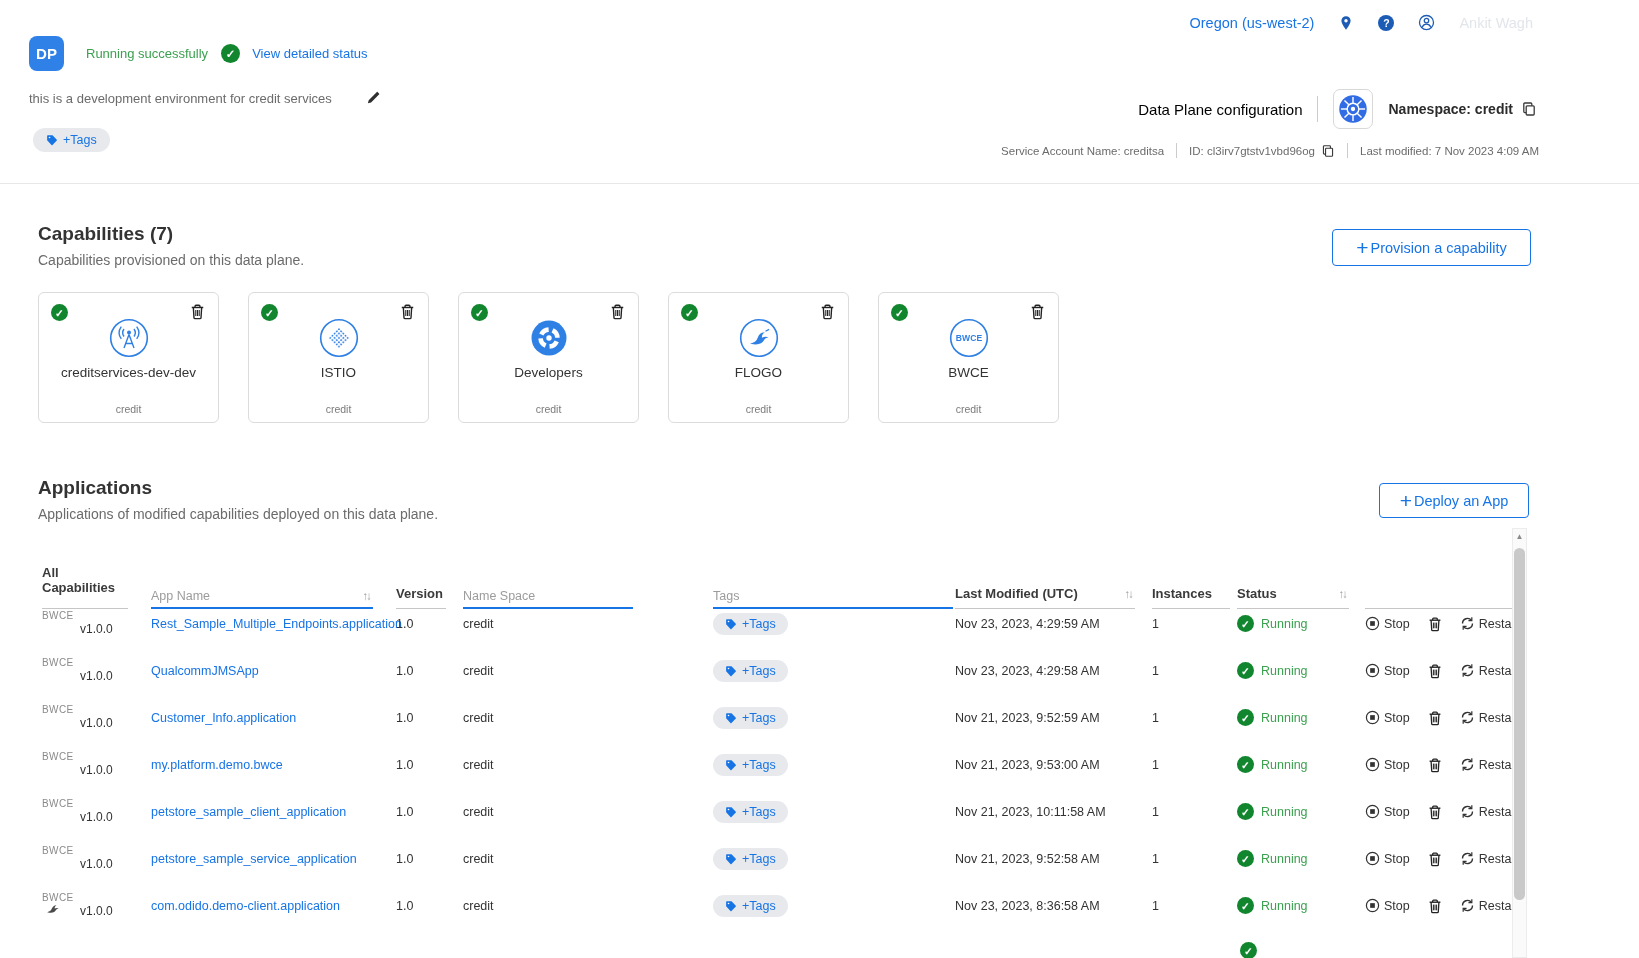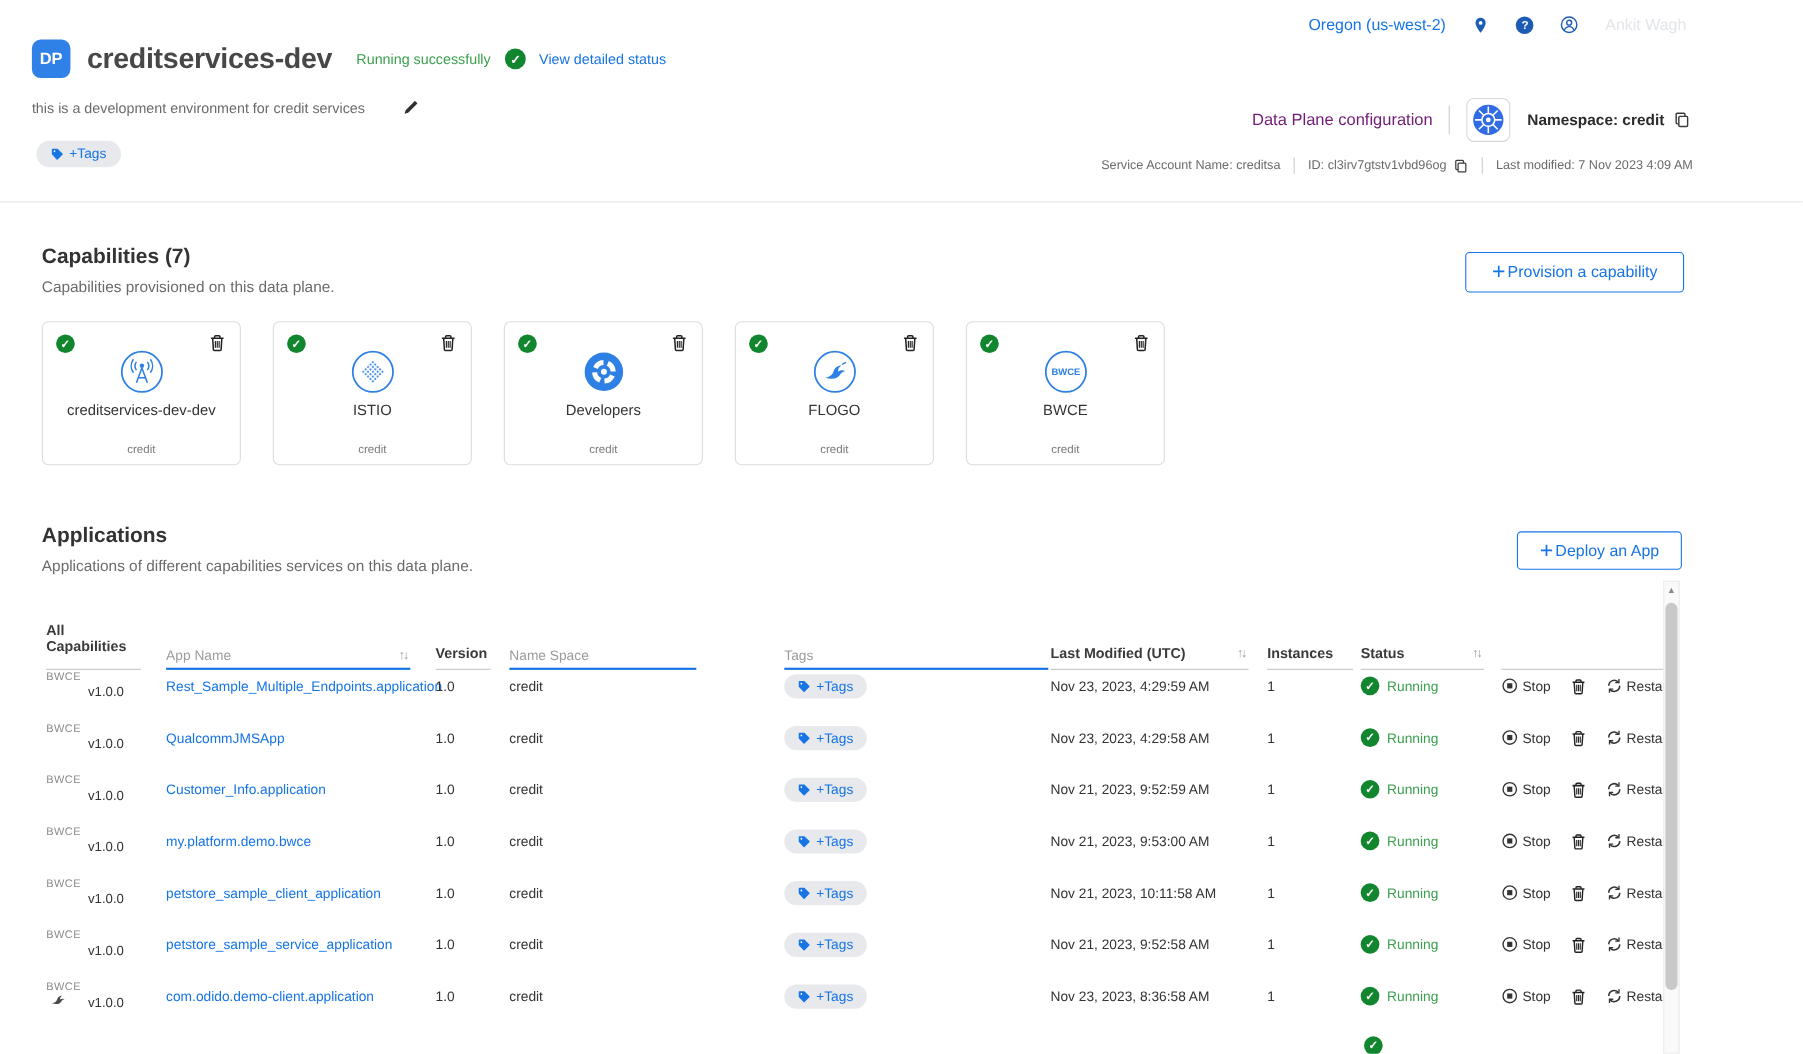--- a/index.html
+++ b/index.html
@@ -32,21 +32,21 @@
   .detlink{margin-left:12px;font-size:13px;color:#1774e5;cursor:pointer;}
 
   .desc{position:absolute;left:29px;top:91px;font-size:13px;color:#6b6b6b;}
   .pencil{position:absolute;left:366px;top:90px;cursor:pointer;}
 
   .pill{display:inline-flex;align-items:center;gap:5px;background:#e7e9ec;border-radius:14px;
         padding:4px 12px;color:#1774e5;font-size:12.5px;cursor:pointer;}
   .toptags{position:absolute;left:33px;top:128px;padding:5px 13px;}
 
   .cfgrow{position:absolute;top:89px;right:102px;display:flex;align-items:center;gap:15px;}
-  .cfglink{font-size:15px;color:#701a75;cursor:pointer;text-align:center;}
+  .cfglink{font-size:15px;color:#000000;cursor:pointer;text-align:center;}
   .vdiv{width:1px;height:26px;background:#ccc;}
   .k8sbox{width:40px;height:40px;border:1px solid #d8d8d8;border-radius:7px;display:flex;
           align-items:center;justify-content:center;cursor:pointer;background:#fff;}
   .nswrap{display:flex;align-items:center;gap:8px;}
   .ns{font-size:14px;font-weight:bold;color:#2b2b2b;}
   .copy{cursor:pointer;}
 
   .metarow{position:absolute;top:143px;right:100px;display:flex;align-items:center;gap:12px;
            font-size:11.5px;color:#6b6b6b;}
   .metarow .vdiv{height:15px;}
@@ -215,21 +215,20 @@
     </svg>
   <span class="help"></span>
   <svg class="i i17">
       <use href="#sym-avatar"></use>
     </svg>
   <span class="username">Ankit Wagh</span>
 </div>
 
 <div class="hdr">
   <div class="dp">DP</div>
-  <div class="title">creditservices-dev</div>
   <div class="runtxt">Running successfully</div>
   <span class="chk big"></span>
   <span class="detlink">View detailed status</span>
 </div>
 
 <div class="desc">this is a development environment for credit services</div>
 <span class="pencil">
   <svg class="i i15">
       <use href="#sym-pencil"></use>
     </svg>
@@ -346,21 +345,21 @@
       </span>
     <svg class="i cicon">
         <use href="#sym-bwce"></use>
       </svg>
     <div class="cname">BWCE</div>
     <div class="cns">credit</div>
   </div>
 </div>
 
 <div class="sechead" style="top:477px">Applications</div>
-<div class="subhead" style="top:506px">Applications of different capabilities services on this data plane.</div>
+<div class="subhead" style="top:506px">Applications of modified capabilities deployed on this data plane.</div>
 <button class="obtn" style="top:483px; right:110px; width:150px; height:35px;">
   <span class="plus"></span>
   <span>Deploy an App</span>
 </button>
 
 <div class="table">
   <div class="trow thead">
     <div class="cell c1">
         <span class="hu w86" style="border:none;">All Capabilities</span>
       <div style="border-bottom:1px solid #c6c6c6; width:86px; margin-top:6px;"></div>

